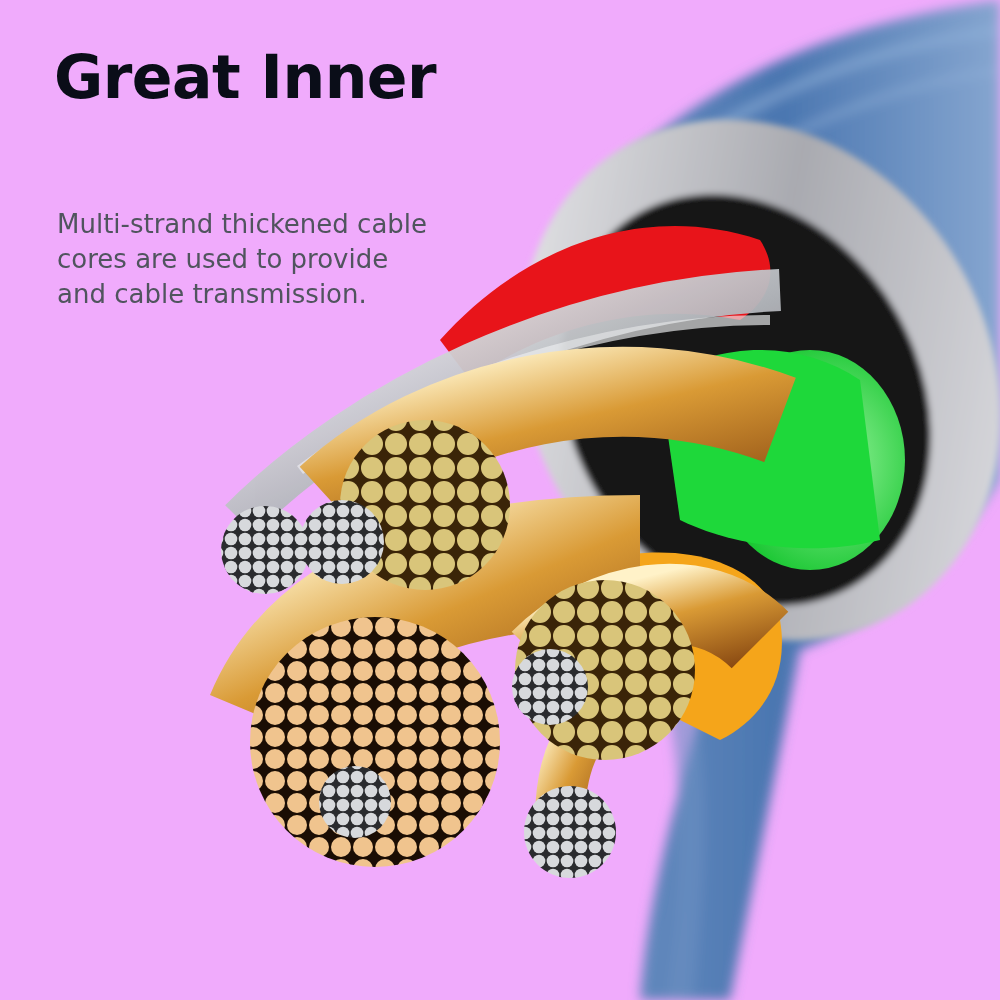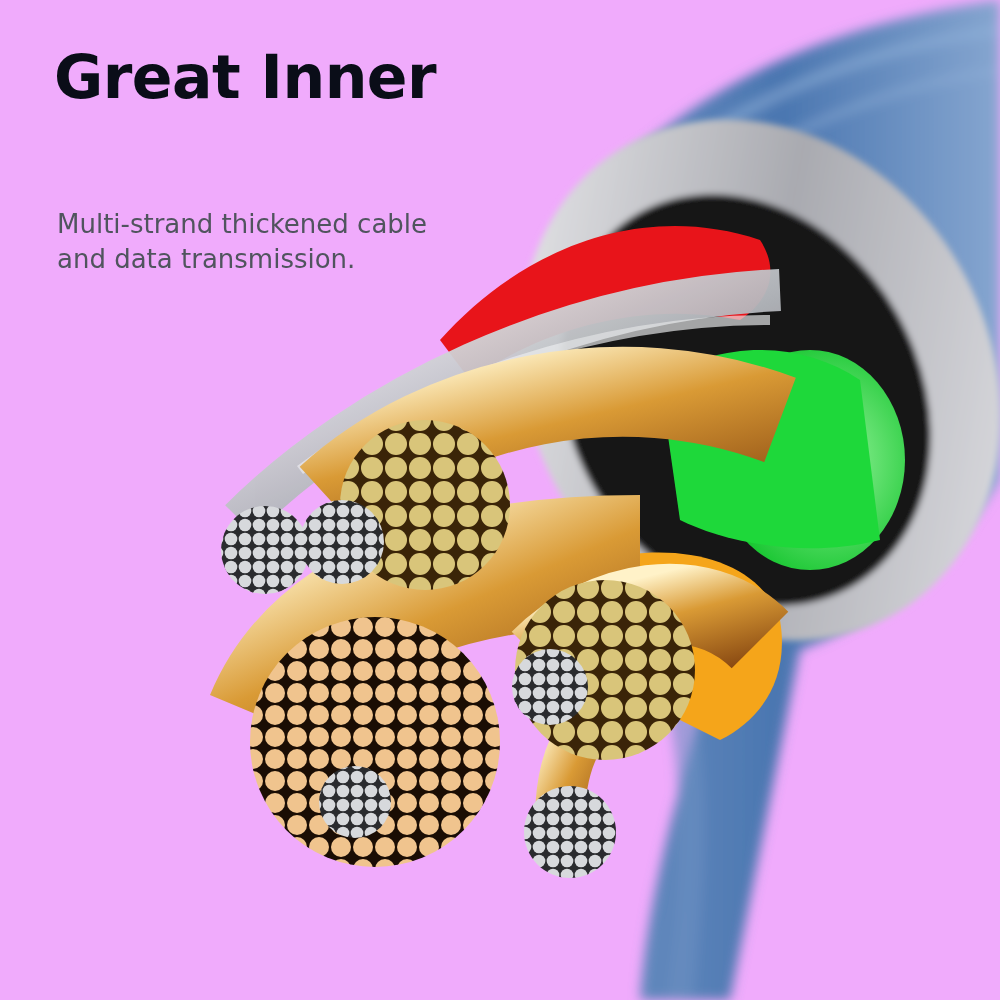--- a/index.html
+++ b/index.html
@@ -128,15 +128,16 @@
       <circle cx="570" cy="832" r="46" fill="url(#silverDots)"></circle>
     </svg>
   </div>
 
   <h1 class="headline">
     <span>Great Inner</span>
   </h1>
 
   <p class="body-copy">
     <span>Multi-strand thickened cable</span>
-    <span>and data transmission.</span>
+    <span>cores are used to provide</span>
+    <span>and cable transmission.</span>
   </p>
 </div>
 
 </body></html>

